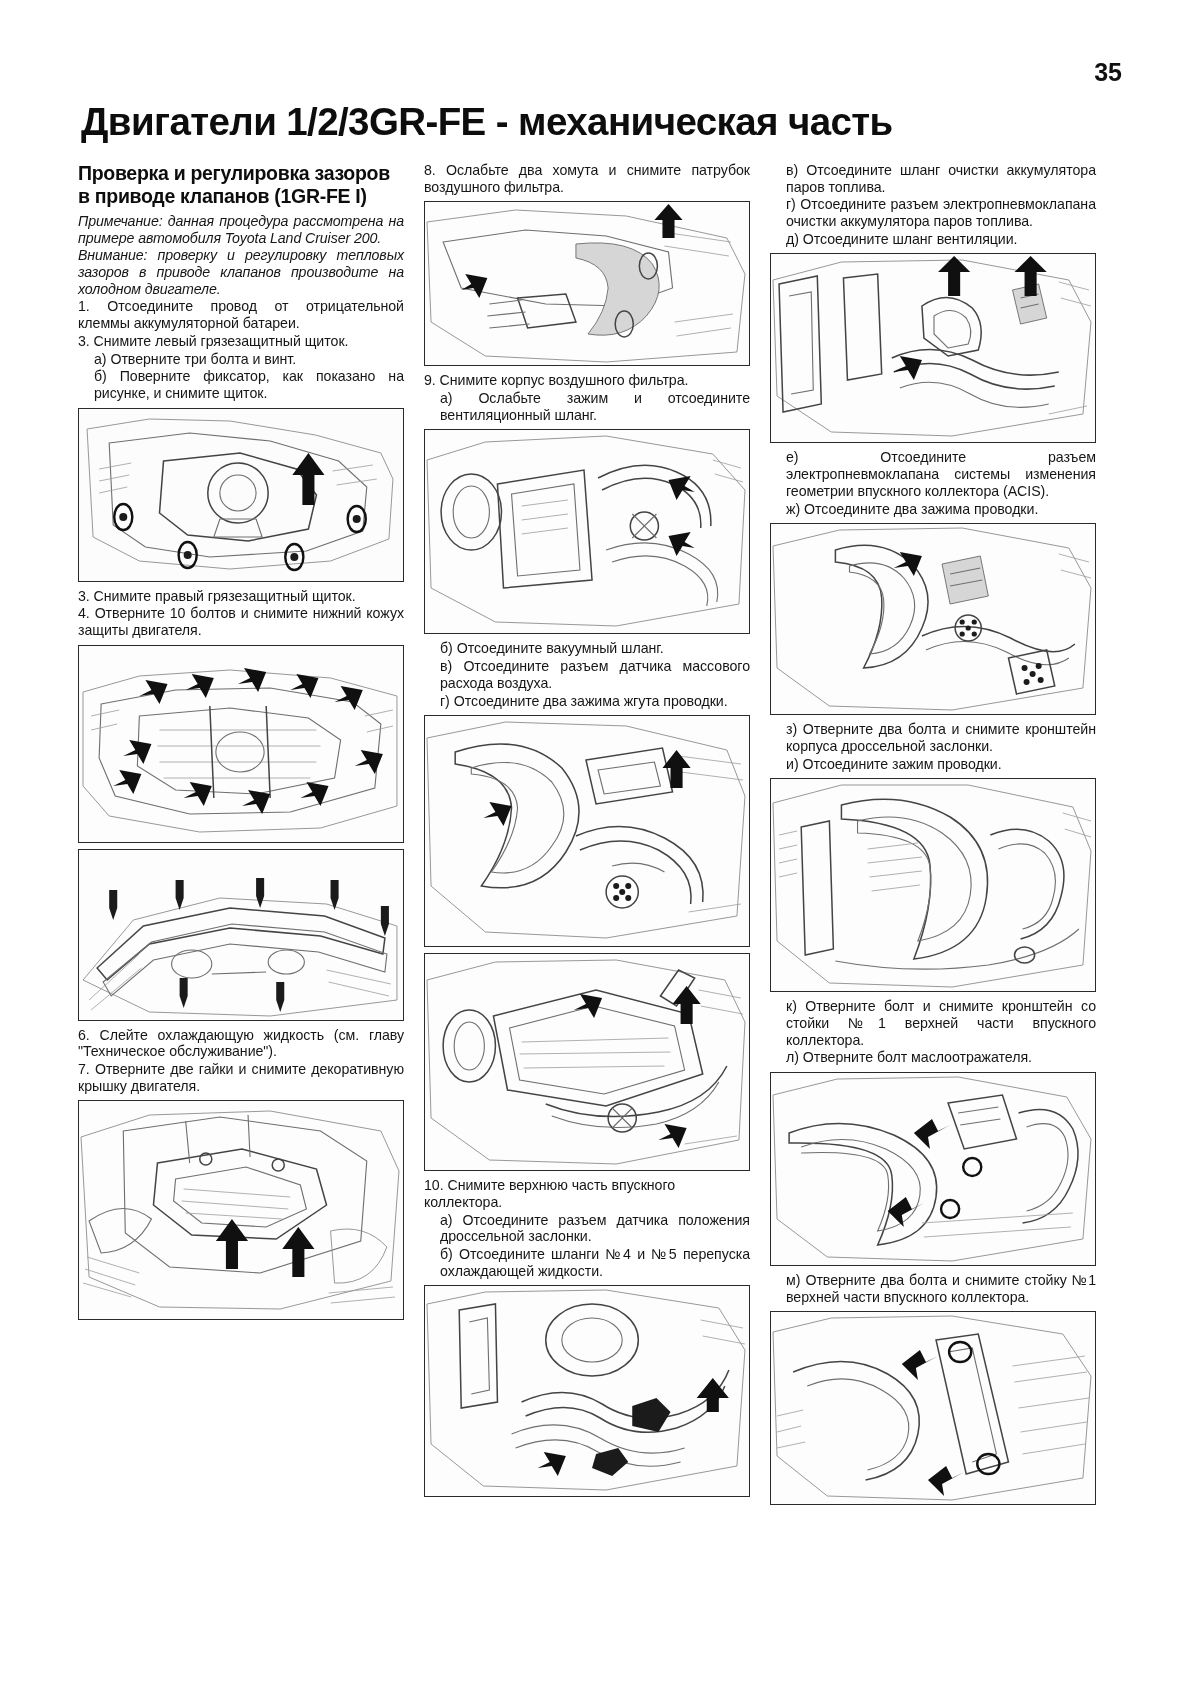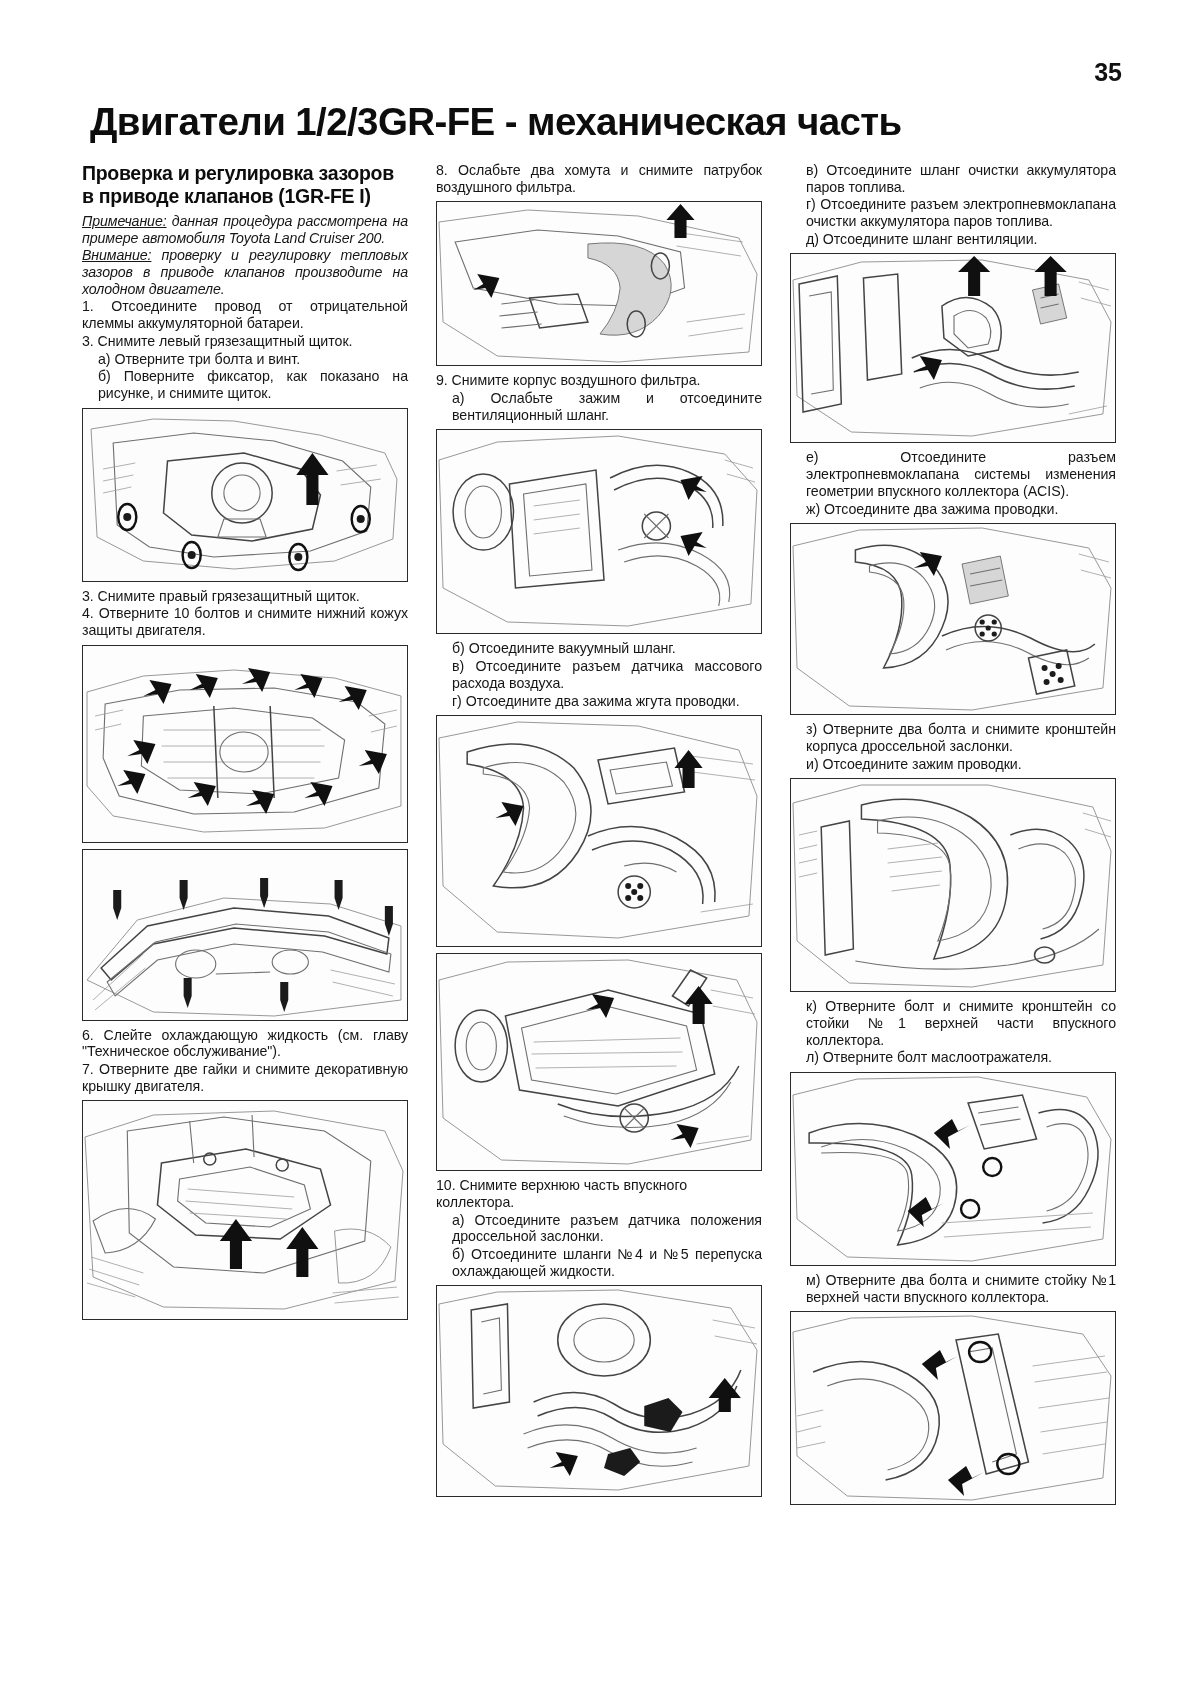--- a/index.html
+++ b/index.html
@@ -29,39 +29,38 @@
     right: 78px;
     top: 58px;
     font-size: 25px;
     font-weight: bold;
     letter-spacing: 0px;
     color: #111;
   }
 
   .title {
     position: absolute;
-    left: 90px;
+    left: 81px;
     top: 100px;
     width: 1044px;
     font-size: 38.5px;
     font-weight: bold;
     letter-spacing: -0.6px;
     color: #0d0d0d;
     white-space: nowrap;
   }
 
   .columns {
     position: absolute;
     left: 78px;
     top: 162px;
     width: 1046px;
     height: 1440px;
     display: flex;
-    gap: 8px;
-    justify-content: flex-end;
+    gap: 0px;
   }
   .col {
     width: 326px;
     margin-right: 20px;
     position: relative;
   }
   .col:last-child { margin-right: 8px; }
 
   .sect-head {
     font-size: 19.5px;
@@ -79,21 +78,20 @@
     color: #161616;
     margin-bottom: 1px;
     letter-spacing: -0.05px;
   }
   .para.noj { text-align: left; }
   .para.italic {
     font-style: italic;
     letter-spacing: -0.1px;
   }
   .para .lead-u {
-    text-decoration: underline;
     font-style: italic;
   }
   .para.indent { padding-left: 16px; }
 
   
   .fig {
     border: 1.6px solid #2a2a2a;
     background: #fdfdfd;
     margin: 6px 0 6px 0;
     position: relative;

